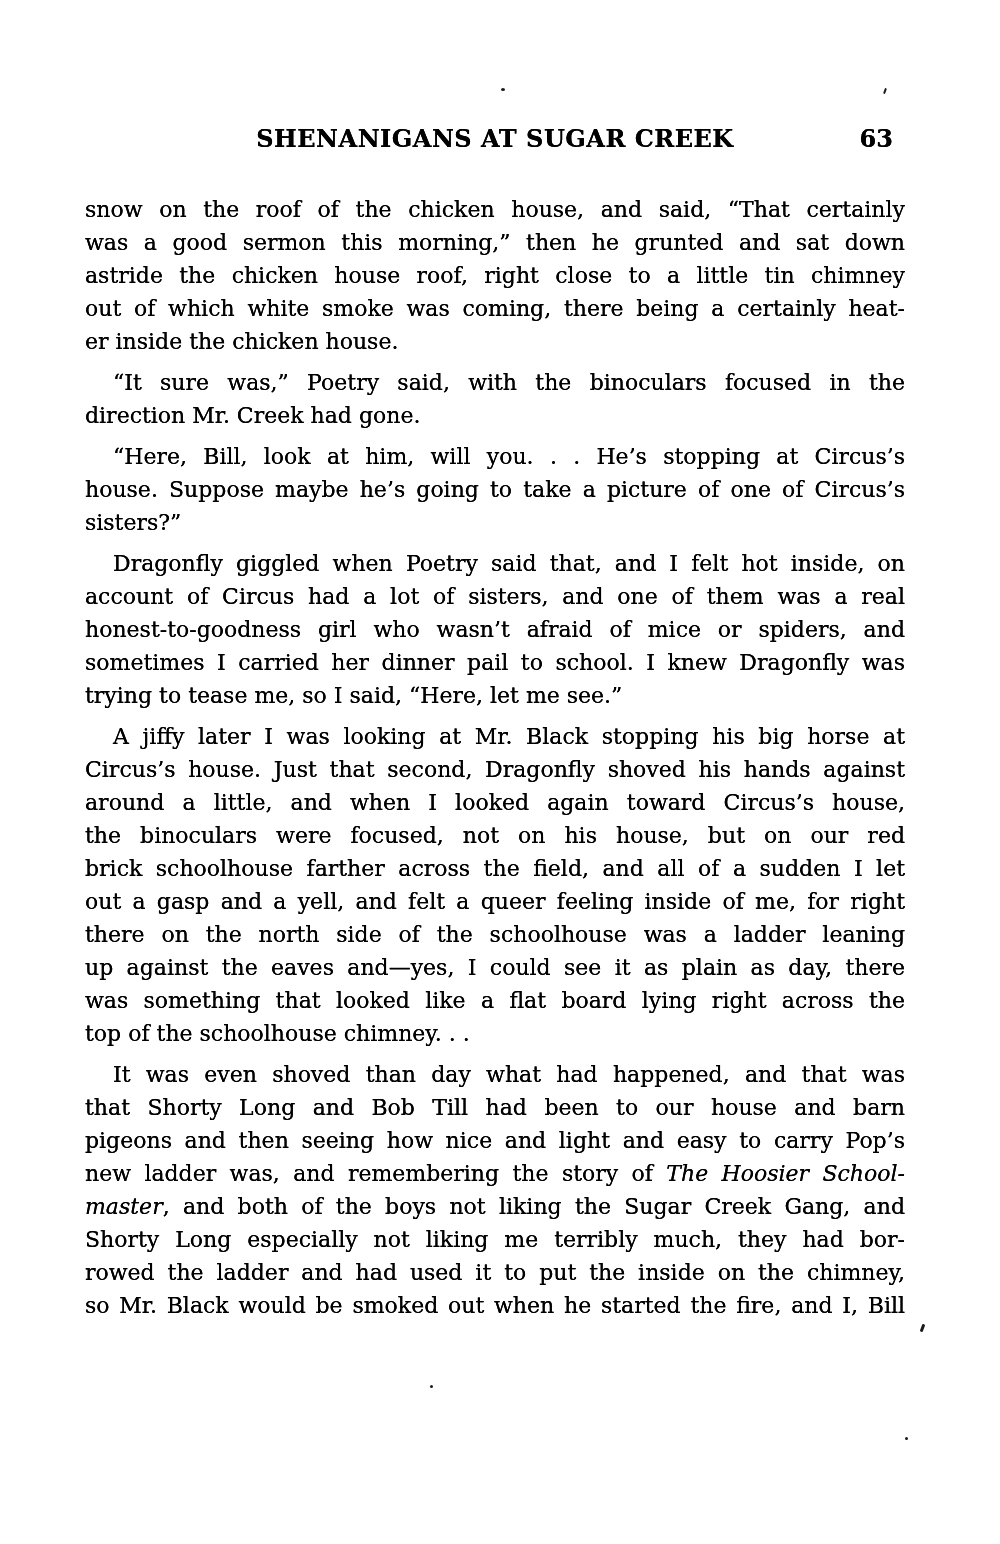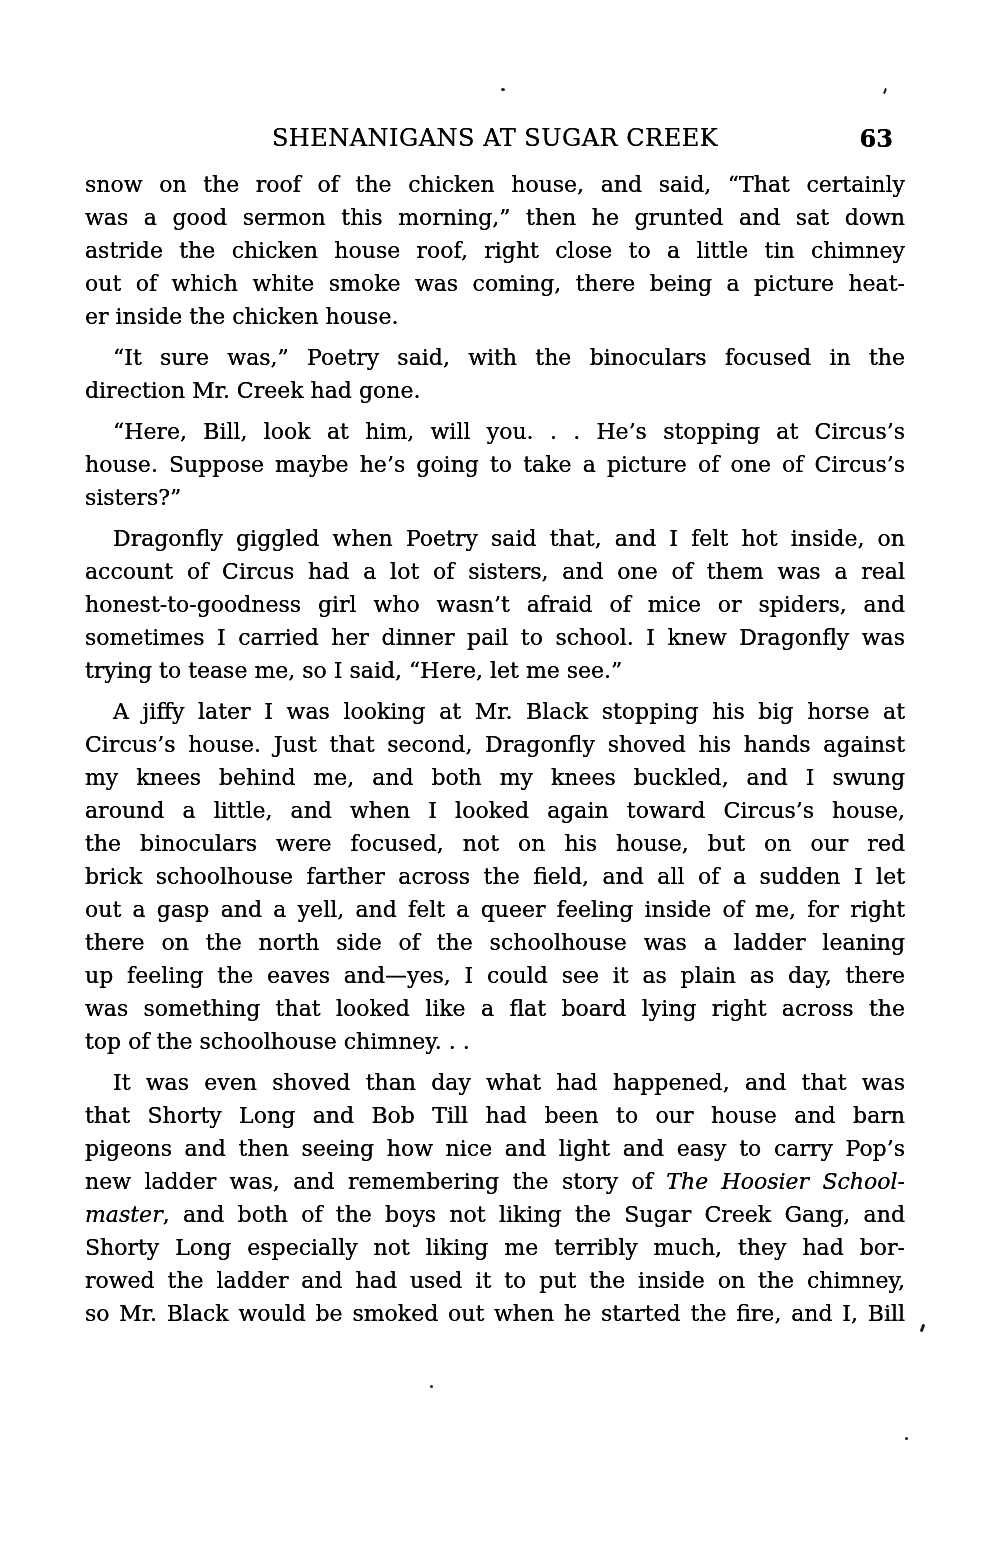--- a/index.html
+++ b/index.html
@@ -22,37 +22,37 @@
     top: 124px;
     width: 820px;
     height: 30px;
   }
   .running-title {
     position: absolute;
     left: 0;
     right: 0;
     text-align: center;
     font-size: 24px;
-    font-weight: normal;
+    font-weight: bold;
     letter-spacing: 0.5px;
     white-space: nowrap;
     text-shadow: 0 0 0.6px #000;
   }
   .page-number {
     position: absolute;
     right: 12px;
     top: 0;
     font-size: 24px;
     font-weight: bold;
     text-shadow: 0 0 0.6px #000;
   }
   .body-text {
     position: absolute;
     left: 85px;
-    top: 168px;
+    top: 193px;
     width: 820px;
   }
   .para {
     margin: 0 0 8px 0;
   }
   .line {
     font-size: 22px;
     line-height: 33px;
     text-align: justify;
     text-align-last: justify;
@@ -86,21 +86,21 @@
   <div class="page-header">
     <div class="running-title">SHENANIGANS AT SUGAR CREEK</div>
     <div class="page-number">63</div>
   </div>
 
   <main class="body-text" id="body-text">
       <div class="para">
         <div class="line">snow on the roof of the chicken house, and said, “That certainly</div>
         <div class="line">was a good sermon this morning,” then he grunted and sat down</div>
         <div class="line">astride the chicken house roof, right close to a little tin chimney</div>
-        <div class="line">out of which white smoke was coming, there being a picture heat-</div>
+        <div class="line">out of which white smoke was coming, there being a certainly heat-</div>
         <div class="line last-left">er inside the chicken house.</div>
       </div>
       <div class="para">
         <div class="line first-indent">“It sure was,” Poetry said, with the binoculars focused in the</div>
         <div class="line last-left">direction Mr. Creek had gone.</div>
       </div>
       <div class="para">
         <div class="line first-indent">“Here, Bill, look at him, will you. . . He’s stopping at Circus’s</div>
         <div class="line">house. Suppose maybe he’s going to take a picture of one of Circus’s</div>
         <div class="line last-left">sisters?”</div>
@@ -108,27 +108,26 @@
       <div class="para">
         <div class="line first-indent">Dragonfly giggled when Poetry said that, and I felt hot inside, on</div>
         <div class="line">account of Circus had a lot of sisters, and one of them was a real</div>
         <div class="line">honest-to-goodness girl who wasn’t afraid of mice or spiders, and</div>
         <div class="line">sometimes I carried her dinner pail to school. I knew Dragonfly was</div>
         <div class="line last-left">trying to tease me, so I said, “Here, let me see.”</div>
       </div>
       <div class="para">
         <div class="line first-indent">A jiffy later I was looking at Mr. Black stopping his big horse at</div>
         <div class="line">Circus’s house. Just that second, Dragonfly shoved his hands against</div>
-        <div class="line">my knees behind me, and both my knees buckled, and I swung</div>
         <div class="line">around a little, and when I looked again toward Circus’s house,</div>
         <div class="line">the binoculars were focused, not on his house, but on our red</div>
         <div class="line">brick schoolhouse farther across the field, and all of a sudden I let</div>
         <div class="line">out a gasp and a yell, and felt a queer feeling inside of me, for right</div>
         <div class="line">there on the north side of the schoolhouse was a ladder leaning</div>
-        <div class="line">up feeling the eaves and—yes, I could see it as plain as day, there</div>
+        <div class="line">up against the eaves and—yes, I could see it as plain as day, there</div>
         <div class="line">was something that looked like a flat board lying right across the</div>
         <div class="line last-left">top of the schoolhouse chimney. . .</div>
       </div>
       <div class="para">
         <div class="line first-indent">It was even shoved than day what had happened, and that was</div>
         <div class="line">that Shorty Long and Bob Till had been to our house and barn</div>
         <div class="line">pigeons and then seeing how nice and light and easy to carry Pop’s</div>
         <div class="line">new ladder was, and remembering the story of <i>The Hoosier School-</i></div>
         <div class="line"><i>master</i>, and both of the boys not liking the Sugar Creek Gang, and</div>
         <div class="line">Shorty Long especially not liking me terribly much, they had bor-</div>

